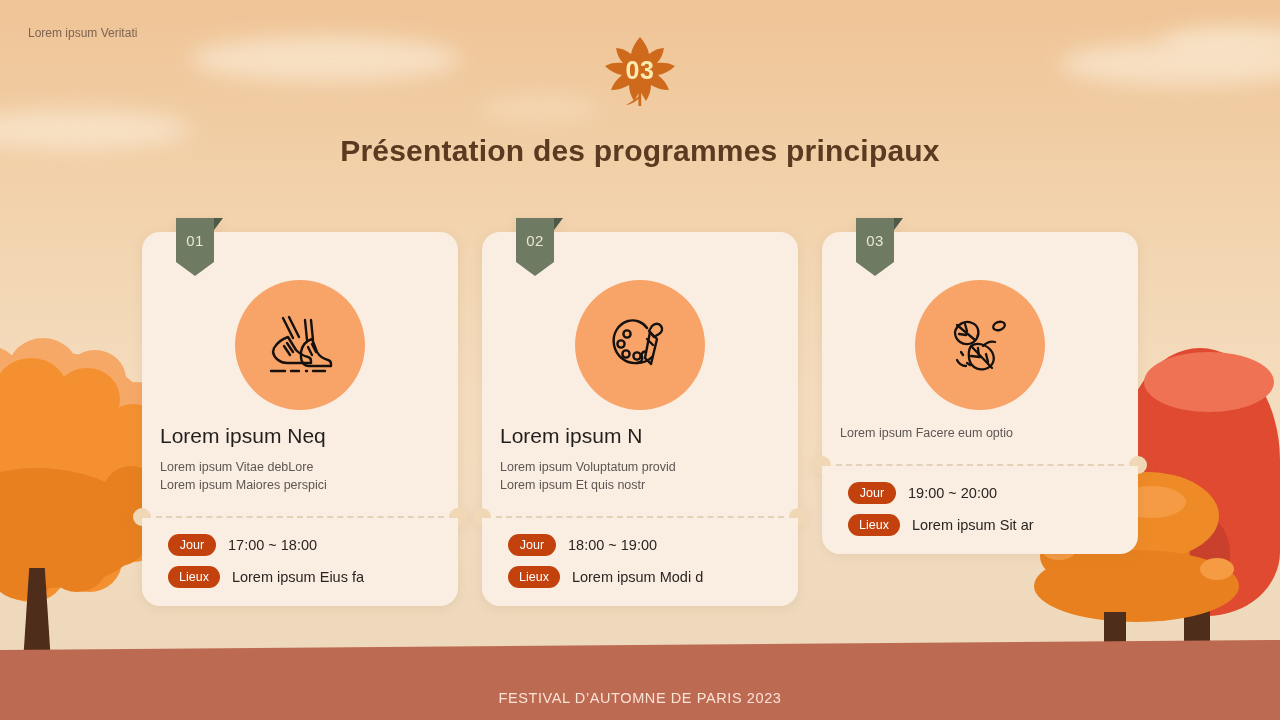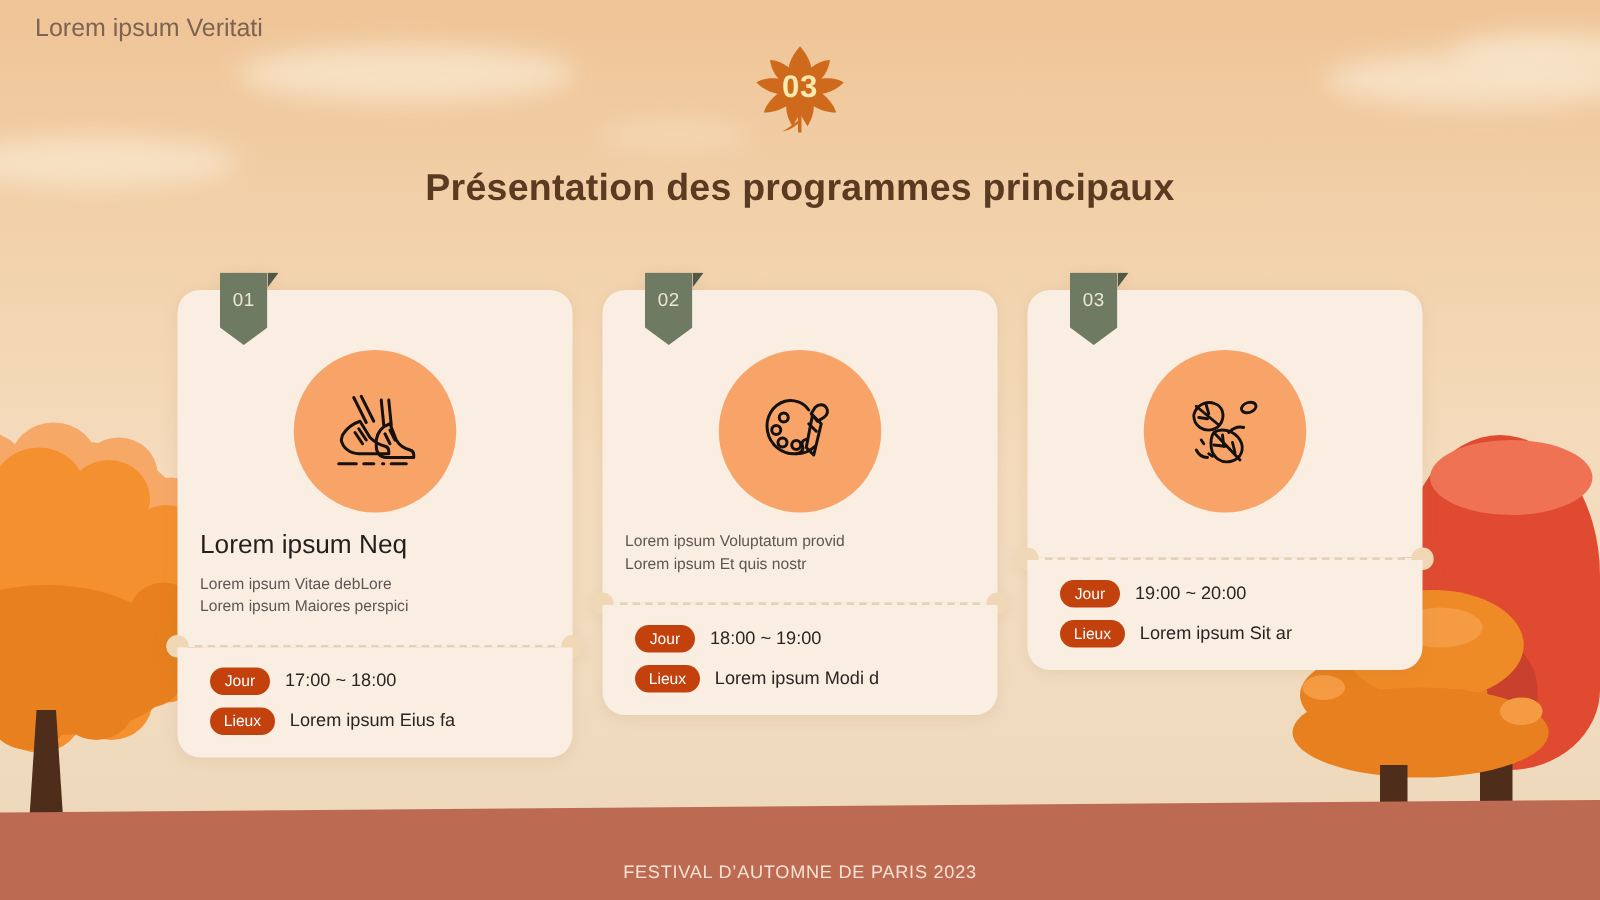--- a/index.html
+++ b/index.html
@@ -113,22 +113,22 @@
   #tree-orange .lobe-wide {
     left:-18px; top:92px; width:205px; height:72px; background:#e8801f;
   }
   #tree-orange .spot {
     position:absolute; background:#f59b43; border-radius:50%;
   }
   #tree-orange .trunk { left:52px; bottom:0; width:22px; height:66px; }
 
   
   #eyebrow {
-    position:absolute; left:28px; top:12px;
-    font-size:20px; color:#7c6352;
+    position:absolute; left:28px; top:26px;
+    font-size:12px; color:#7c6352;
   }
 
   #leaf-badge {
     position:absolute; left:0; right:0; top:36px;
     display:flex; align-items:center; justify-content:center;
     height:70px;
   }
   #leaf-badge svg { display:block; }
   #leaf-num {
     position:absolute;
@@ -415,20 +415,21 @@
             <path d="M30 51 C36 51 41 49 45 45"></path>
             <circle cx="20" cy="22" r="3.6"></circle>
             <circle cx="14" cy="32" r="3.6"></circle>
             <circle cx="19" cy="42" r="3.6"></circle>
             <circle cx="30" cy="44" r="3.6"></circle>
             <path d="M45 14 C48 11 52 11 54 14 C56 17 55 20 52 22 L47 25 L42 19 Z"></path>
             <path d="M43 20 L50 27 L44 52 L38 46 Z"></path>
             <path d="M40 27 L46 33"></path>
           </svg>
         </div>
+        <div class="card-title">Lorem ipsum N</div>
         <div class="card-desc">
           <div>Lorem ipsum Voluptatum provid</div>
           <div>Lorem ipsum Et quis nostr</div>
         </div>
       </div>
       <div class="perf">
         <div class="dash"></div>
         <div class="notch left"></div>
         <div class="notch right"></div>
       </div>
@@ -463,20 +464,21 @@
             <path d="M31 34 L32 43"></path>
             <path d="M39 40 L41 48"></path>
             <path d="M24 42 L33 43"></path>
             <path d="M36 32 C40 28 44 27 48 28"></path>
             <path d="M14 38 L16 41"></path>
             <path d="M10 46 C12 50 15 52 19 52"></path>
             <path d="M20 49 L23 51"></path>
           </svg>
         </div>
         <div class="card-desc">
+          <div>Lorem ipsum Facere eum optio</div>
         </div>
       </div>
       <div class="perf">
         <div class="dash"></div>
         <div class="notch left"></div>
         <div class="notch right"></div>
       </div>
       <div class="card-bottom">
         <div class="meta-row">
           <span class="pill">Jour</span>

